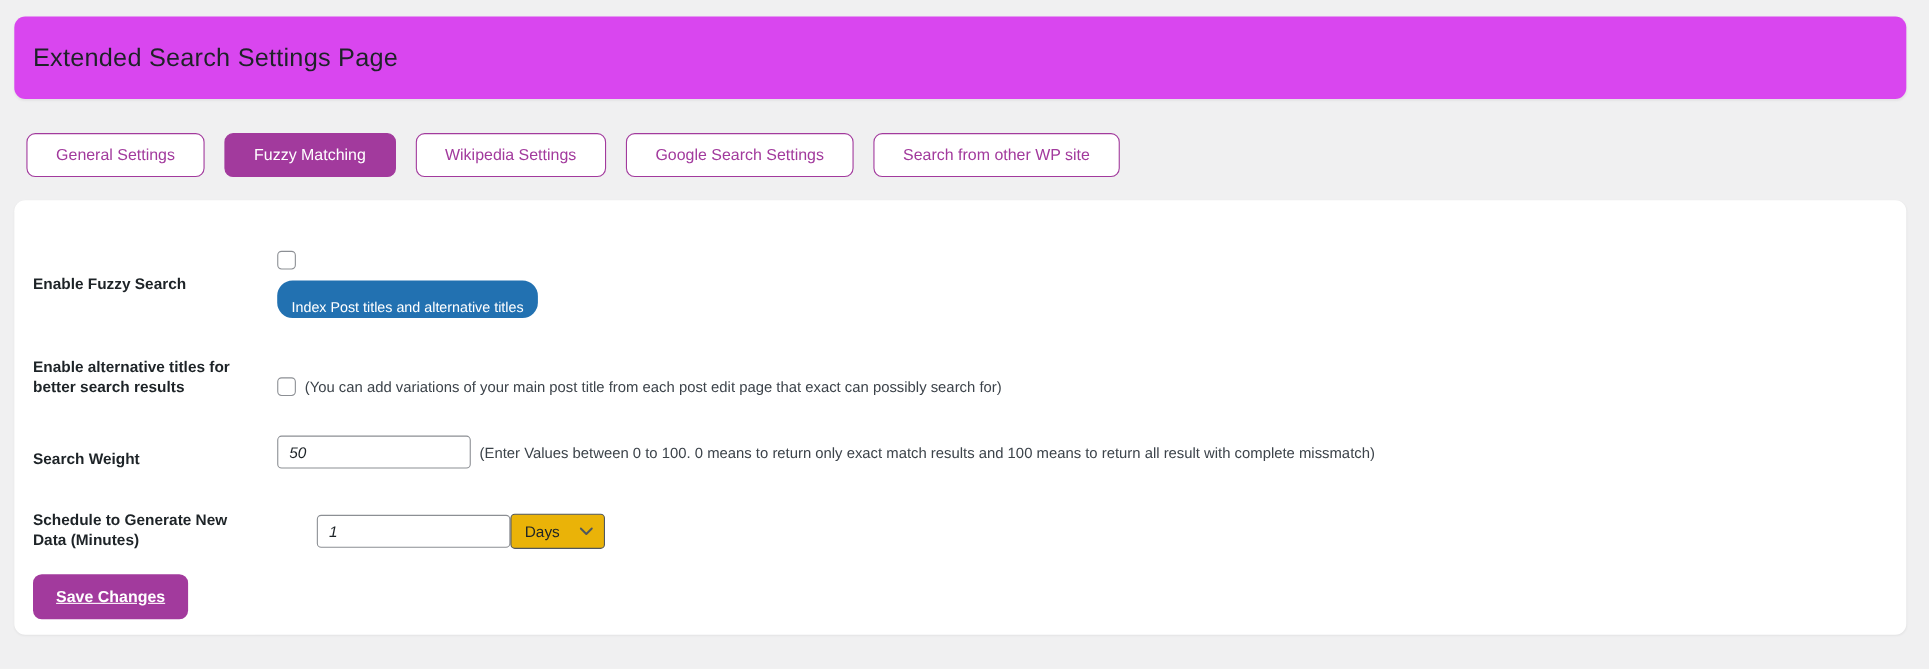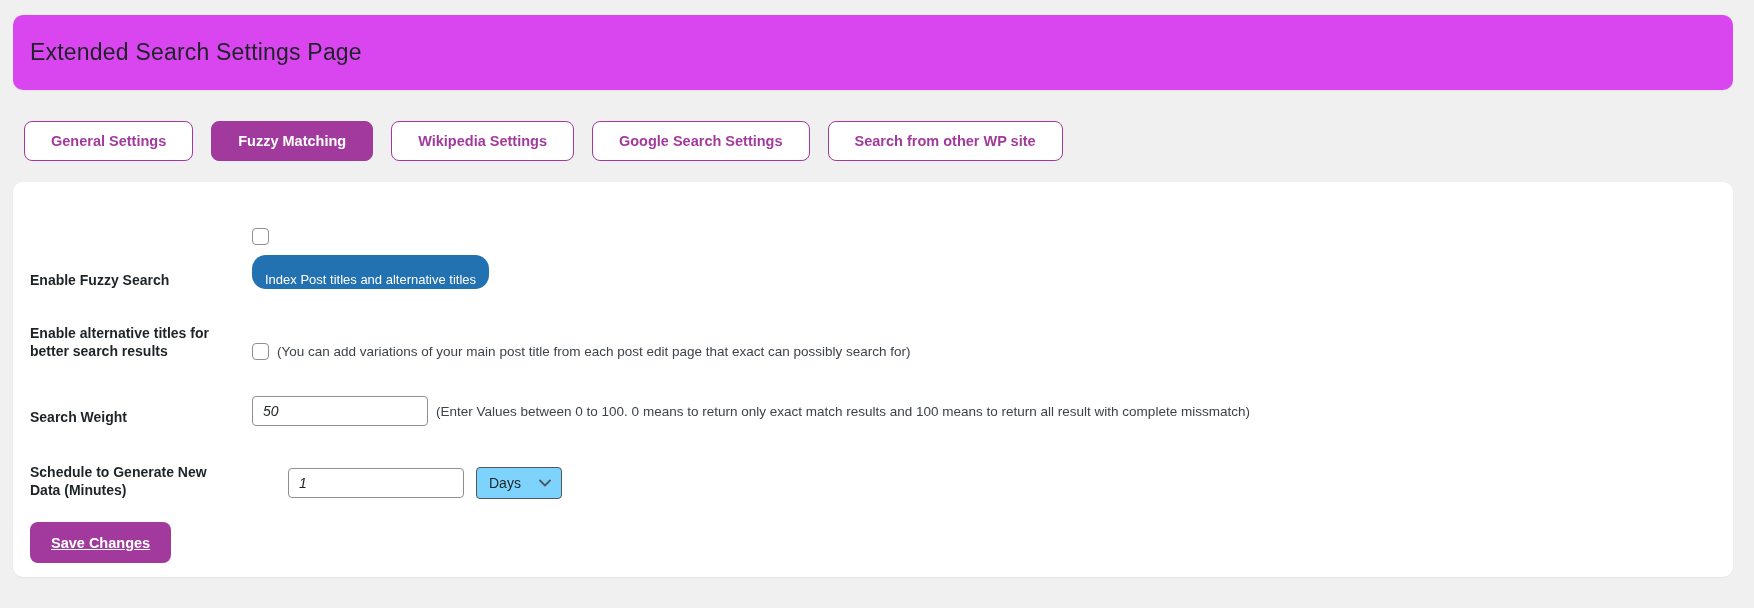--- a/index.html
+++ b/index.html
@@ -46,21 +46,21 @@
     height: 40px;
     padding: 0 26px;
     display: inline-flex;
     align-items: center;
     justify-content: center;
     background: #ffffff;
     color: var(--accent);
     border: 1px solid var(--accent);
     border-radius: 8px;
     font-size: 14.5px;
-    font-weight: 700;
+    font-weight: 400;
     cursor: pointer;
     white-space: nowrap;
   }
   .tab.active {
     background: var(--accent);
     color: #ffffff;
   }
 
   
   .panel {
@@ -68,21 +68,21 @@
     height: 395px;
     background: #ffffff;
     border-radius: 10px;
     box-shadow: 0 1px 2px rgba(0,0,0,0.05);
     padding: 46px 24px 21px 17px;
   }
   .form-row {
     display: flex;
     align-items: flex-end;
   }
-  .form-row.align-top { align-items: flex-end; }
+  .form-row.align-top { align-items: center; }
   .row-label {
     flex: 0 0 222px;
     max-width: 222px;
     padding-right: 20px;
     font-size: 14px;
     font-weight: 700;
     line-height: 17.5px;
     color: var(--text);
   }
   .controls { display: flex; flex-direction: column; }
@@ -127,26 +127,26 @@
     border: 1px solid var(--input-border);
     border-radius: 4px;
     font-size: 14px;
     font-family: "Liberation Sans", sans-serif;
     color: var(--text);
     background: #fff;
     font-style: italic;
   }
 
   .select-wrap {
-    margin-left: 12px;
+    margin-left: 0;
     width: 86px;
     height: 32px;
     border: 1px solid #50575e;
     border-radius: 4px;
-    background: #7dd3fc;
+    background: #eab308;
     display: inline-flex;
     align-items: center;
     justify-content: space-between;
     padding: 0 10px 0 12px;
     font-size: 14px;
     color: var(--text);
     cursor: pointer;
   }
   .chev { width: 12px; height: 8px; display: block; }
 

